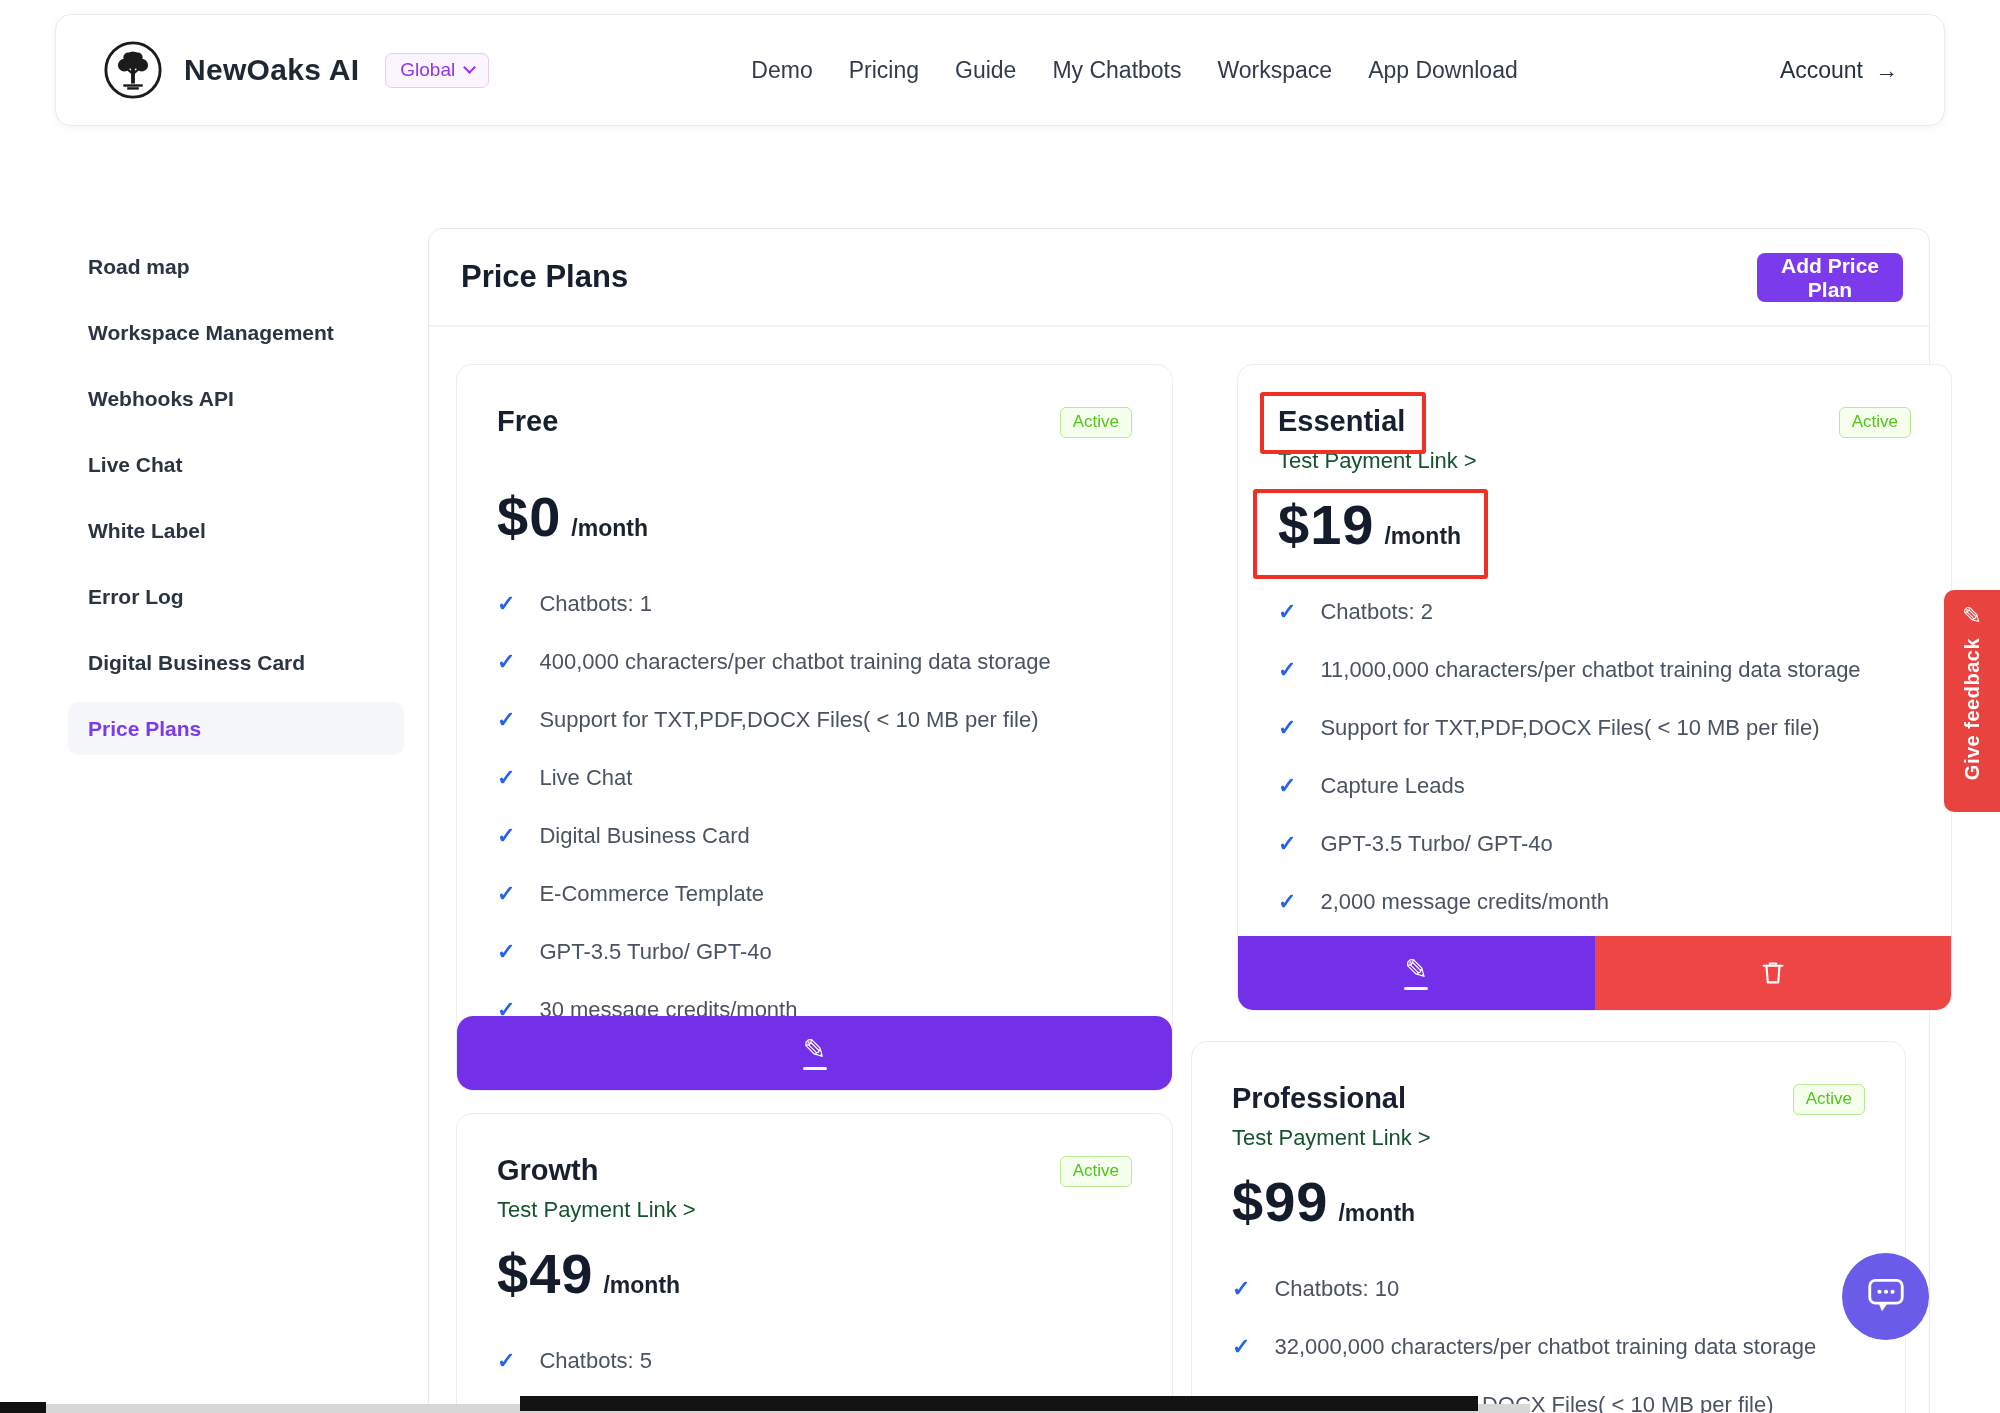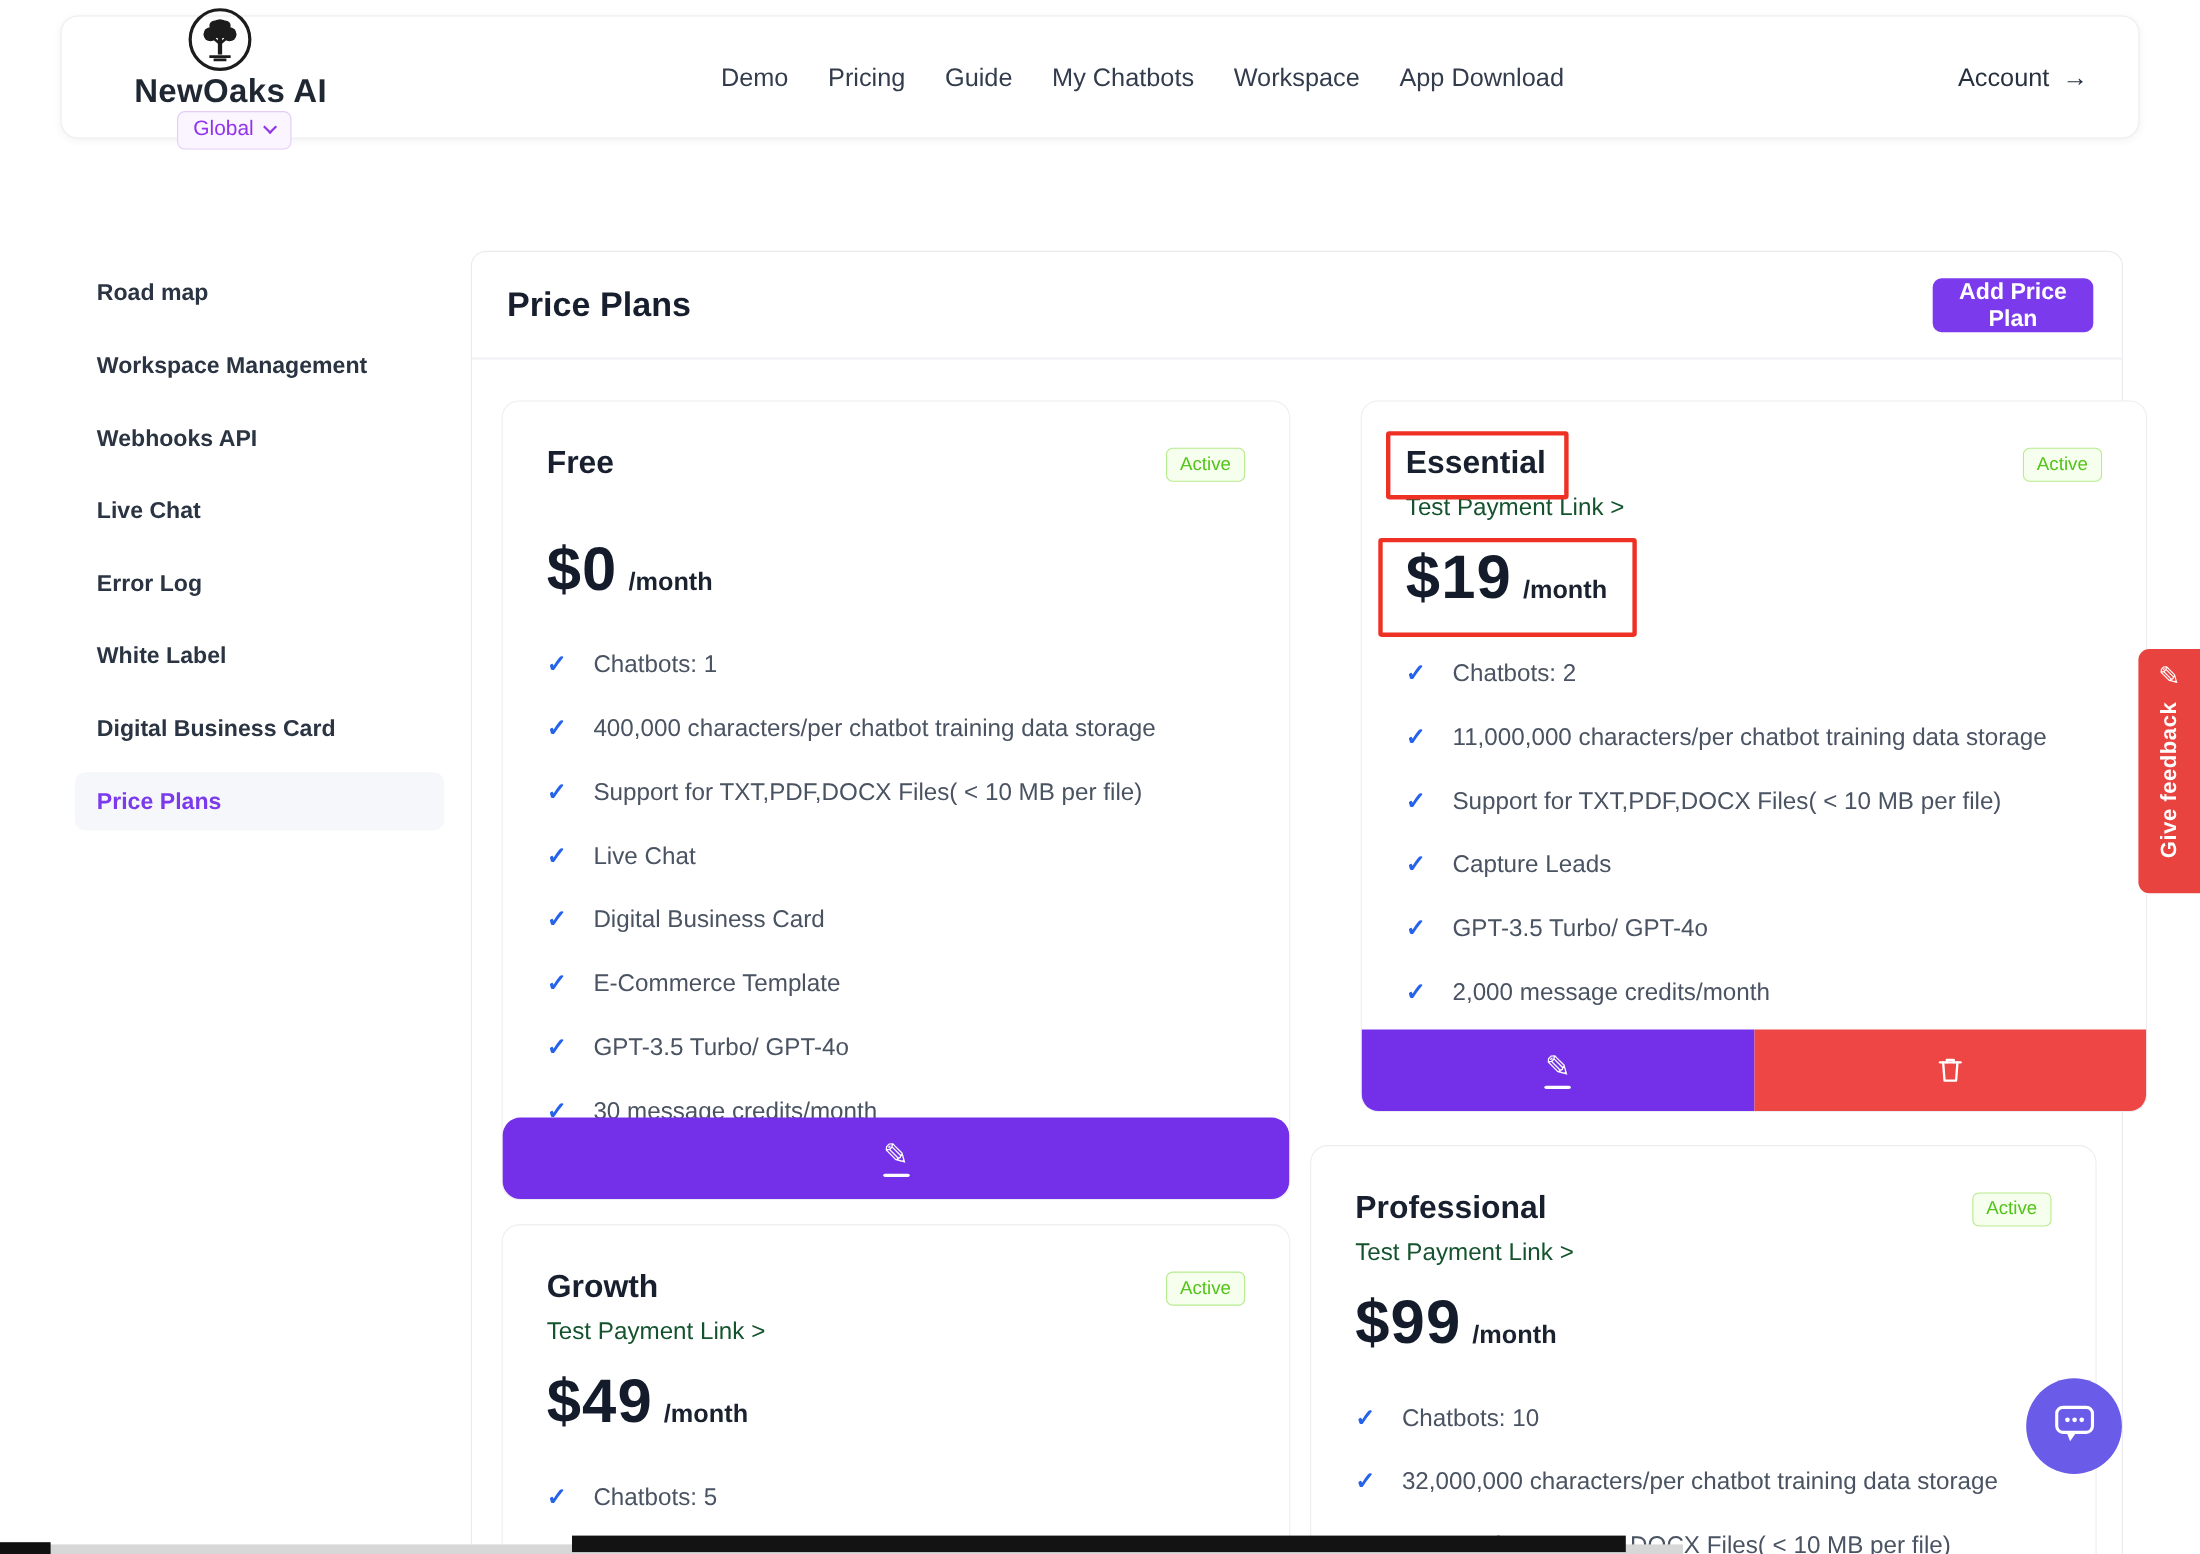--- a/index.html
+++ b/index.html
@@ -10,21 +10,21 @@
     -webkit-font-smoothing:antialiased;
   }
 
   
   .topbar {
     position:absolute; left:55px; top:14px; width:1890px; height:112px;
     background:#fff; border:1px solid #ebecf0; border-radius:16px;
     box-shadow:0 2px 8px rgba(20,20,43,.05);
     display:flex; align-items:center; padding:0 46px;
   }
-  .brand-group { display:flex; align-items:center;flex-direction:column; }
+  .brand-group { display:flex; align-items:center; }
   .logo { width:62px; height:62px; flex:0 0 auto; }
   .brand-name { font-size:30px; font-weight:600; color:#1f2733; margin-left:20px; letter-spacing:.3px; }
   .global-badge {
     margin-left:26px; display:flex; align-items:center; gap:10px;
     background:#faf5ff; border:1px solid #e4ccf7; color:#9333ea;
     font-size:19px; padding:5px 14px 6px; border-radius:7px; cursor:pointer;
   }
   .chev { width:9px; height:9px; border-right:2px solid #9333ea; border-bottom:2px solid #9333ea; transform:rotate(45deg); margin-top:-4px; }
   .main-nav { flex:1; display:flex; justify-content:center; gap:36px; }
   .nav-item { font-size:23px; color:#323c4d; cursor:pointer; white-space:nowrap; }
@@ -153,22 +153,22 @@
     <span>Account</span>
     <span>→</span>
   </div>
 </header>
 
 <aside class="sidebar">
     <div class="side-item">Road map</div>
     <div class="side-item">Workspace Management</div>
     <div class="side-item">Webhooks API</div>
     <div class="side-item">Live Chat</div>
+    <div class="side-item">White Label</div>
     <div class="side-item">Error Log</div>
-    <div class="side-item">White Label</div>
     <div class="side-item">Digital Business Card</div>
     <div class="side-item active">Price Plans</div>
   </aside>
 
 <section class="panel">
   <div class="panel-header">
     <h2 class="panel-title">Price Plans</h2>
     <button class="add-btn">Add Price Plan</button>
   </div>
   <div id="cards">

